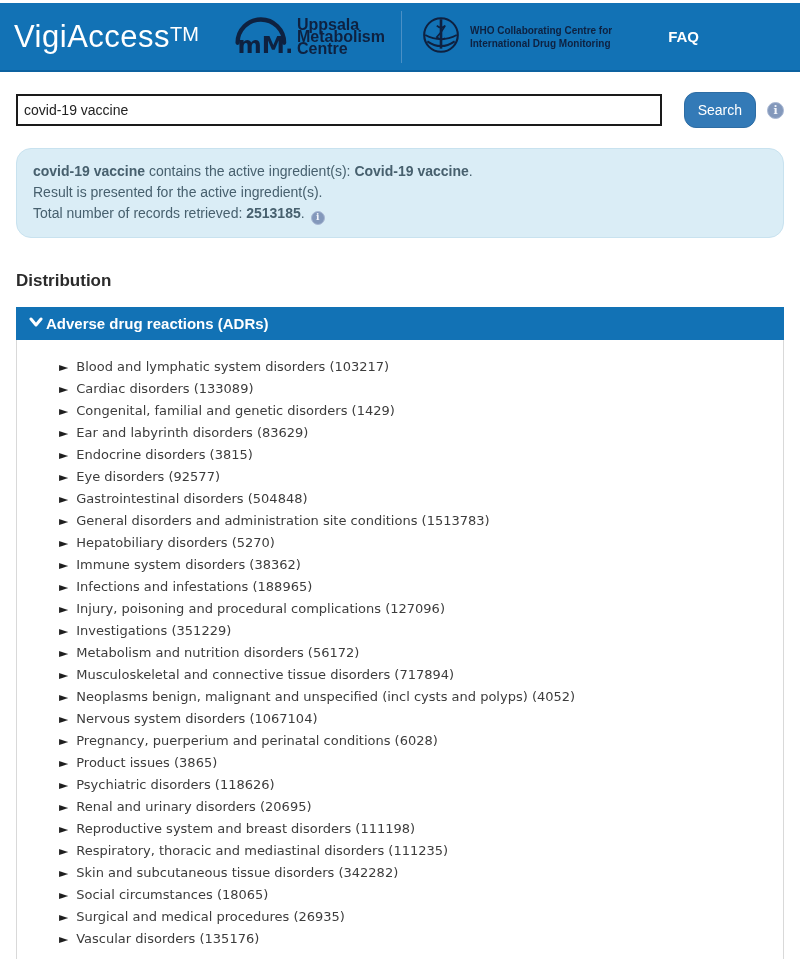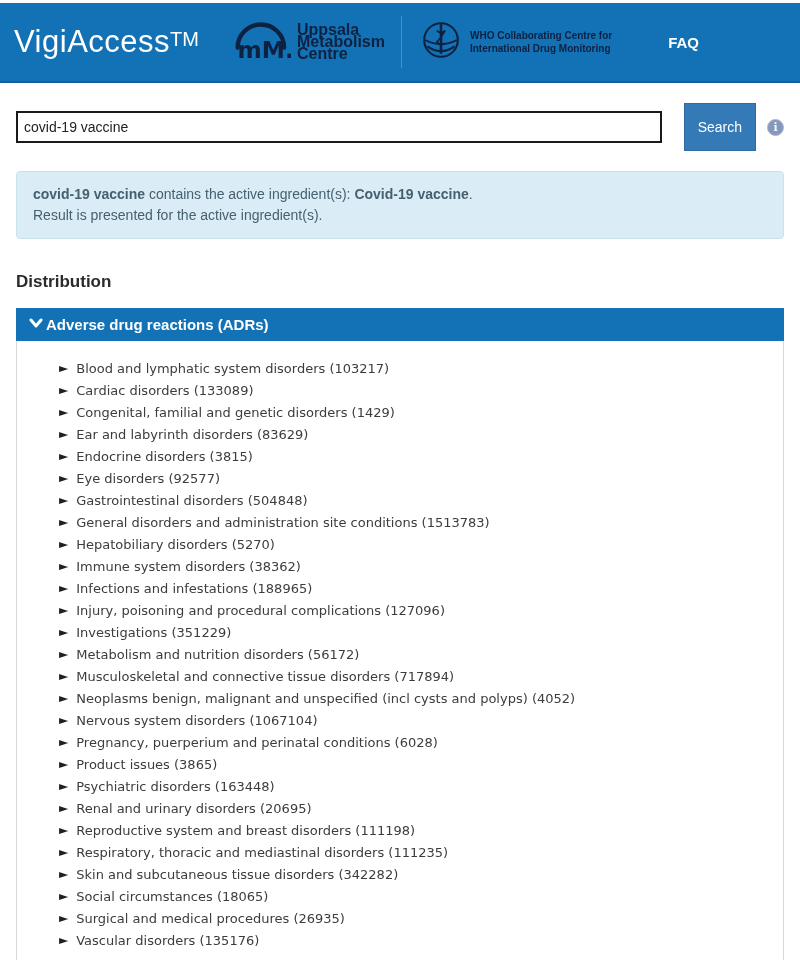--- a/index.html
+++ b/index.html
@@ -12,55 +12,55 @@
     --list-text:#3c3c3c;
   }
   *{box-sizing:border-box;}
   html,body{margin:0;padding:0;}
   body{
     width:800px;height:965px;overflow:hidden;background:#ffffff;
     font-family:"Liberation Sans",sans-serif;
   }
   
   .app-header{
-    margin-top:3px;height:80px;background:var(--header-blue);
+    margin-top:3px;height:69px;background:var(--header-blue);
     border-bottom:2px solid #0d62a0;
     display:flex;align-items:center;padding:0 14px;color:#fff;
   }
   .brand{font-size:31px;font-weight:400;letter-spacing:0.5px;white-space:nowrap;}
   .brand .tm{font-size:20px;vertical-align:6px;letter-spacing:0;}
   .umc-logo{display:flex;align-items:center;margin-left:30px;}
   .umc-text{margin-left:6px;color:var(--navy);font-size:16px;font-weight:bold;line-height:12px;}
   .header-divider{width:1px;height:52px;background:#4a90c6;margin:0 18px 0 16px;}
   .who-logo{display:flex;align-items:center;justify-content:center;}
   .who-text{margin-left:8px;color:var(--navy);font-size:10px;font-weight:bold;line-height:13px;}
   .faq-link{margin-left:56px;color:#fff;font-size:15px;font-weight:bold;text-decoration:none;cursor:pointer;}
   
   .search-row{margin:20px 16px 0 16px;display:flex;align-items:center;}
   .search-input{
     width:650px;height:32px;border:2px solid #1a1a1a;border-radius:0;
     font-size:14px;padding:2px 6px;color:#222;font-family:"Liberation Sans",sans-serif;
   }
   .search-btn{
-    margin-left:22px;height:48px;padding:5px 13px;font-size:14px;color:#fff;
-    background:var(--button-blue);border:1px solid #2e6da4;border-radius:0;cursor:pointer;
+    margin-left:22px;height:36px;padding:5px 13px;font-size:14px;color:#fff;
+    background:var(--button-blue);border:1px solid #2e6da4;border-radius:12px;cursor:pointer;
     font-family:"Liberation Sans",sans-serif;
   }
   .info-circle{
     display:inline-flex;align-items:center;justify-content:center;
     width:17px;height:17px;border-radius:50%;
     background:#8398bb;border:1px solid #a9b8d4;color:#f2f5fb;
     font-family:"DejaVu Serif",serif;font-size:11px;font-weight:bold;
     margin-left:11px;cursor:pointer;flex:none;
   }
   .info-circle.small{width:14px;height:14px;font-size:9px;margin-left:6px;vertical-align:-2px;}
   
   .summary-box{
     margin:20px 16px 0 16px;background:var(--info-bg);
-    border:1px solid var(--info-border);border-radius:4px;
+    border:1px solid var(--info-border);border-radius:15px;
     padding:12px 16px;color:var(--info-text);font-size:14px;line-height:21px;
   }
   .summary-box p{margin:0;}
   
   .distribution-heading{
     margin:33px 16px 0 16px;font-size:17px;font-weight:bold;color:#2b2b2b;
   }
   .adr-panel{margin:16px 16px 0 16px;}
   .panel-header{
     background:var(--header-blue);color:#fff;padding:8px 13px;
@@ -122,20 +122,21 @@
 
 <section class="search-row">
   <input class="search-input" type="text" value="covid-19 vaccine" style="">
   <button class="search-btn">Search</button>
   <span class="info-circle">i</span>
 </section>
 
 <section class="summary-box">
   <p><strong>covid-19 vaccine</strong><span> contains the active ingredient(s): </span><strong>Covid-19 vaccine</strong><span>.</span></p>
   <p>Result is presented for the active ingredient(s).</p>
+  <p><span>Total number of records retrieved: </span><strong>2513185</strong><span>.</span><span class="info-circle small">i</span></p>
 </section>
 
 <h2 class="distribution-heading">Distribution</h2>
 
 <section class="adr-panel">
   <div class="panel-header">
     <span class="chevron">
       <svg width="14" height="14" viewBox="0 0 14 14">
         <polyline points="2,4 7,10 12,4" fill="none" stroke="#ffffff" stroke-width="3" stroke-linecap="round" stroke-linejoin="round"></polyline>
       </svg>
@@ -234,21 +235,21 @@
     <span>Pregnancy, puerperium and perinatal conditions (6028)</span>
   </li>
 
   <li>
     <span class="tri">►</span>
     <span>Product issues (3865)</span>
   </li>
 
   <li>
     <span class="tri">►</span>
-    <span>Psychiatric disorders (163448)</span>
+    <span>Psychiatric disorders (118626)</span>
   </li>
 
   <li>
     <span class="tri">►</span>
     <span>Renal and urinary disorders (20695)</span>
   </li>
 
   <li>
     <span class="tri">►</span>
     <span>Reproductive system and breast disorders (111198)</span>

